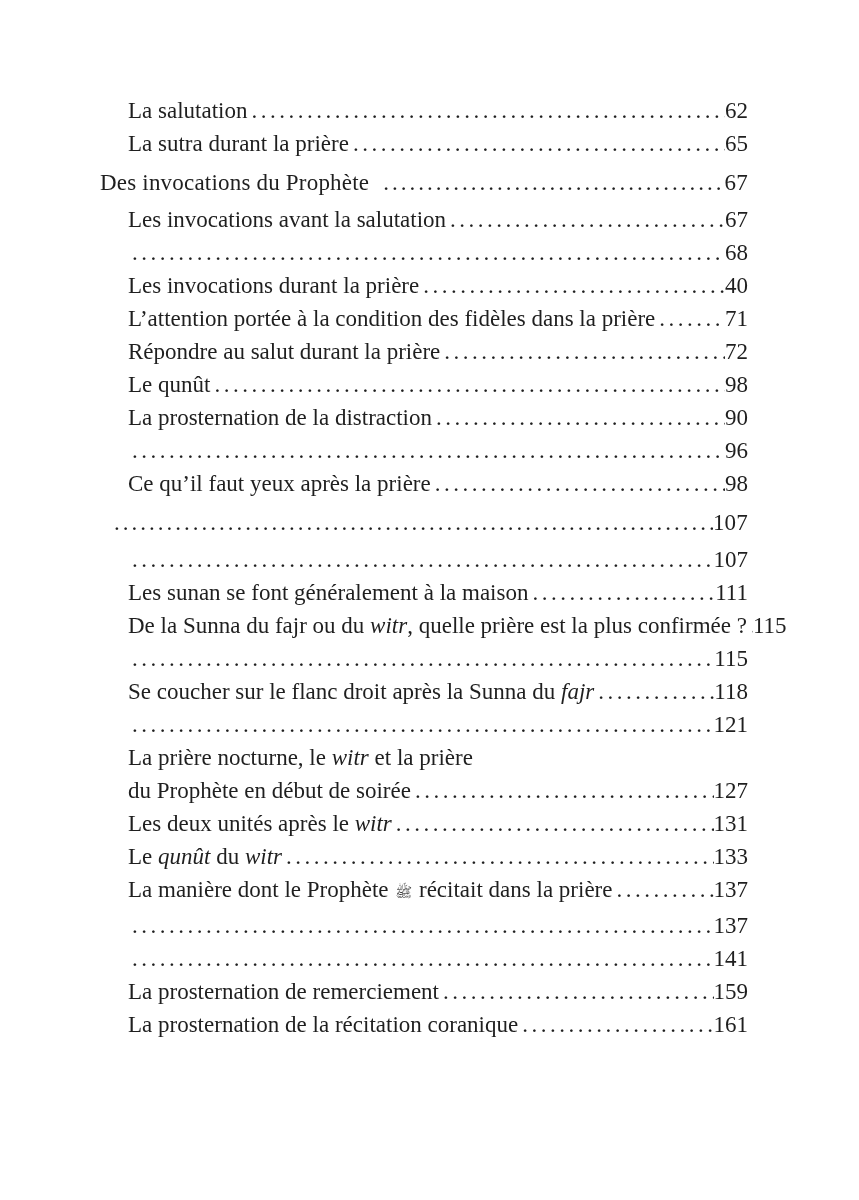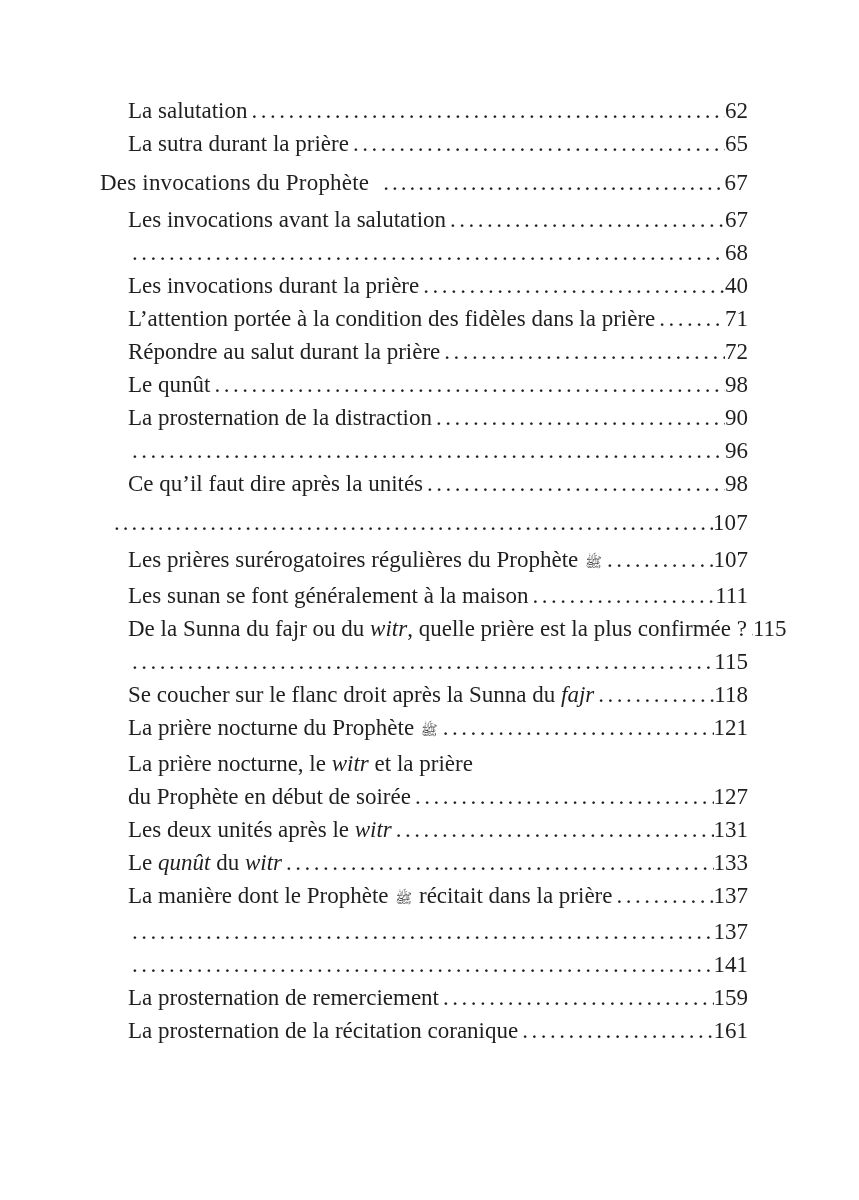--- a/index.html
+++ b/index.html
@@ -121,30 +121,29 @@
       <div class="row sub">
     <span class="label"><span>La prosternation de la distraction</span></span>
     <span class="dots">............................................................................................................................................................................................................................</span>
     <span class="pagenum">90</span>
   </div>
       <div class="row sub">
     <span class="dots">............................................................................................................................................................................................................................</span>
     <span class="pagenum">96</span>
   </div>
       <div class="row sub">
-    <span class="label"><span>Ce qu’il faut dire après la unités</span></span>
+    <span class="label"><span>Ce qu’il faut yeux après la prière</span></span>
     <span class="dots">............................................................................................................................................................................................................................</span>
     <span class="pagenum">98</span>
   </div>
       <div class="row chapter">
     <span class="dots">............................................................................................................................................................................................................................</span>
     <span class="pagenum">107</span>
   </div>
       <div class="row sub">
-    <span class="label"><span>Les prières surérogatoires régulières du Prophète </span><span class="saws">ﷺ</span></span>
     <span class="dots">............................................................................................................................................................................................................................</span>
     <span class="pagenum">107</span>
   </div>
       <div class="row sub">
     <span class="label"><span>Les sunan se font généralement à la maison</span></span>
     <span class="dots">............................................................................................................................................................................................................................</span>
     <span class="pagenum">111</span>
   </div>
       <div class="row sub">
     <span class="label"><span>De la Sunna du fajr ou du </span><i>witr</i><span>, quelle prière est la plus confirmée ?</span></span>
@@ -154,21 +153,20 @@
       <div class="row sub">
     <span class="dots">............................................................................................................................................................................................................................</span>
     <span class="pagenum">115</span>
   </div>
       <div class="row sub">
     <span class="label"><span>Se coucher sur le flanc droit après la Sunna du </span><i>fajr</i></span>
     <span class="dots">............................................................................................................................................................................................................................</span>
     <span class="pagenum">118</span>
   </div>
       <div class="row sub">
-    <span class="label"><span>La prière nocturne du Prophète </span><span class="saws">ﷺ</span></span>
     <span class="dots">............................................................................................................................................................................................................................</span>
     <span class="pagenum">121</span>
   </div>
       <div class="row sub nodots">
     <span class="label"><span>La prière nocturne, le </span><i>witr</i><span> et la prière</span></span>
     <span class="dots">............................................................................................................................................................................................................................</span>
     <span class="pagenum"></span>
   </div>
       <div class="row sub">
     <span class="label"><span>du Prophète en début de soirée</span></span>

